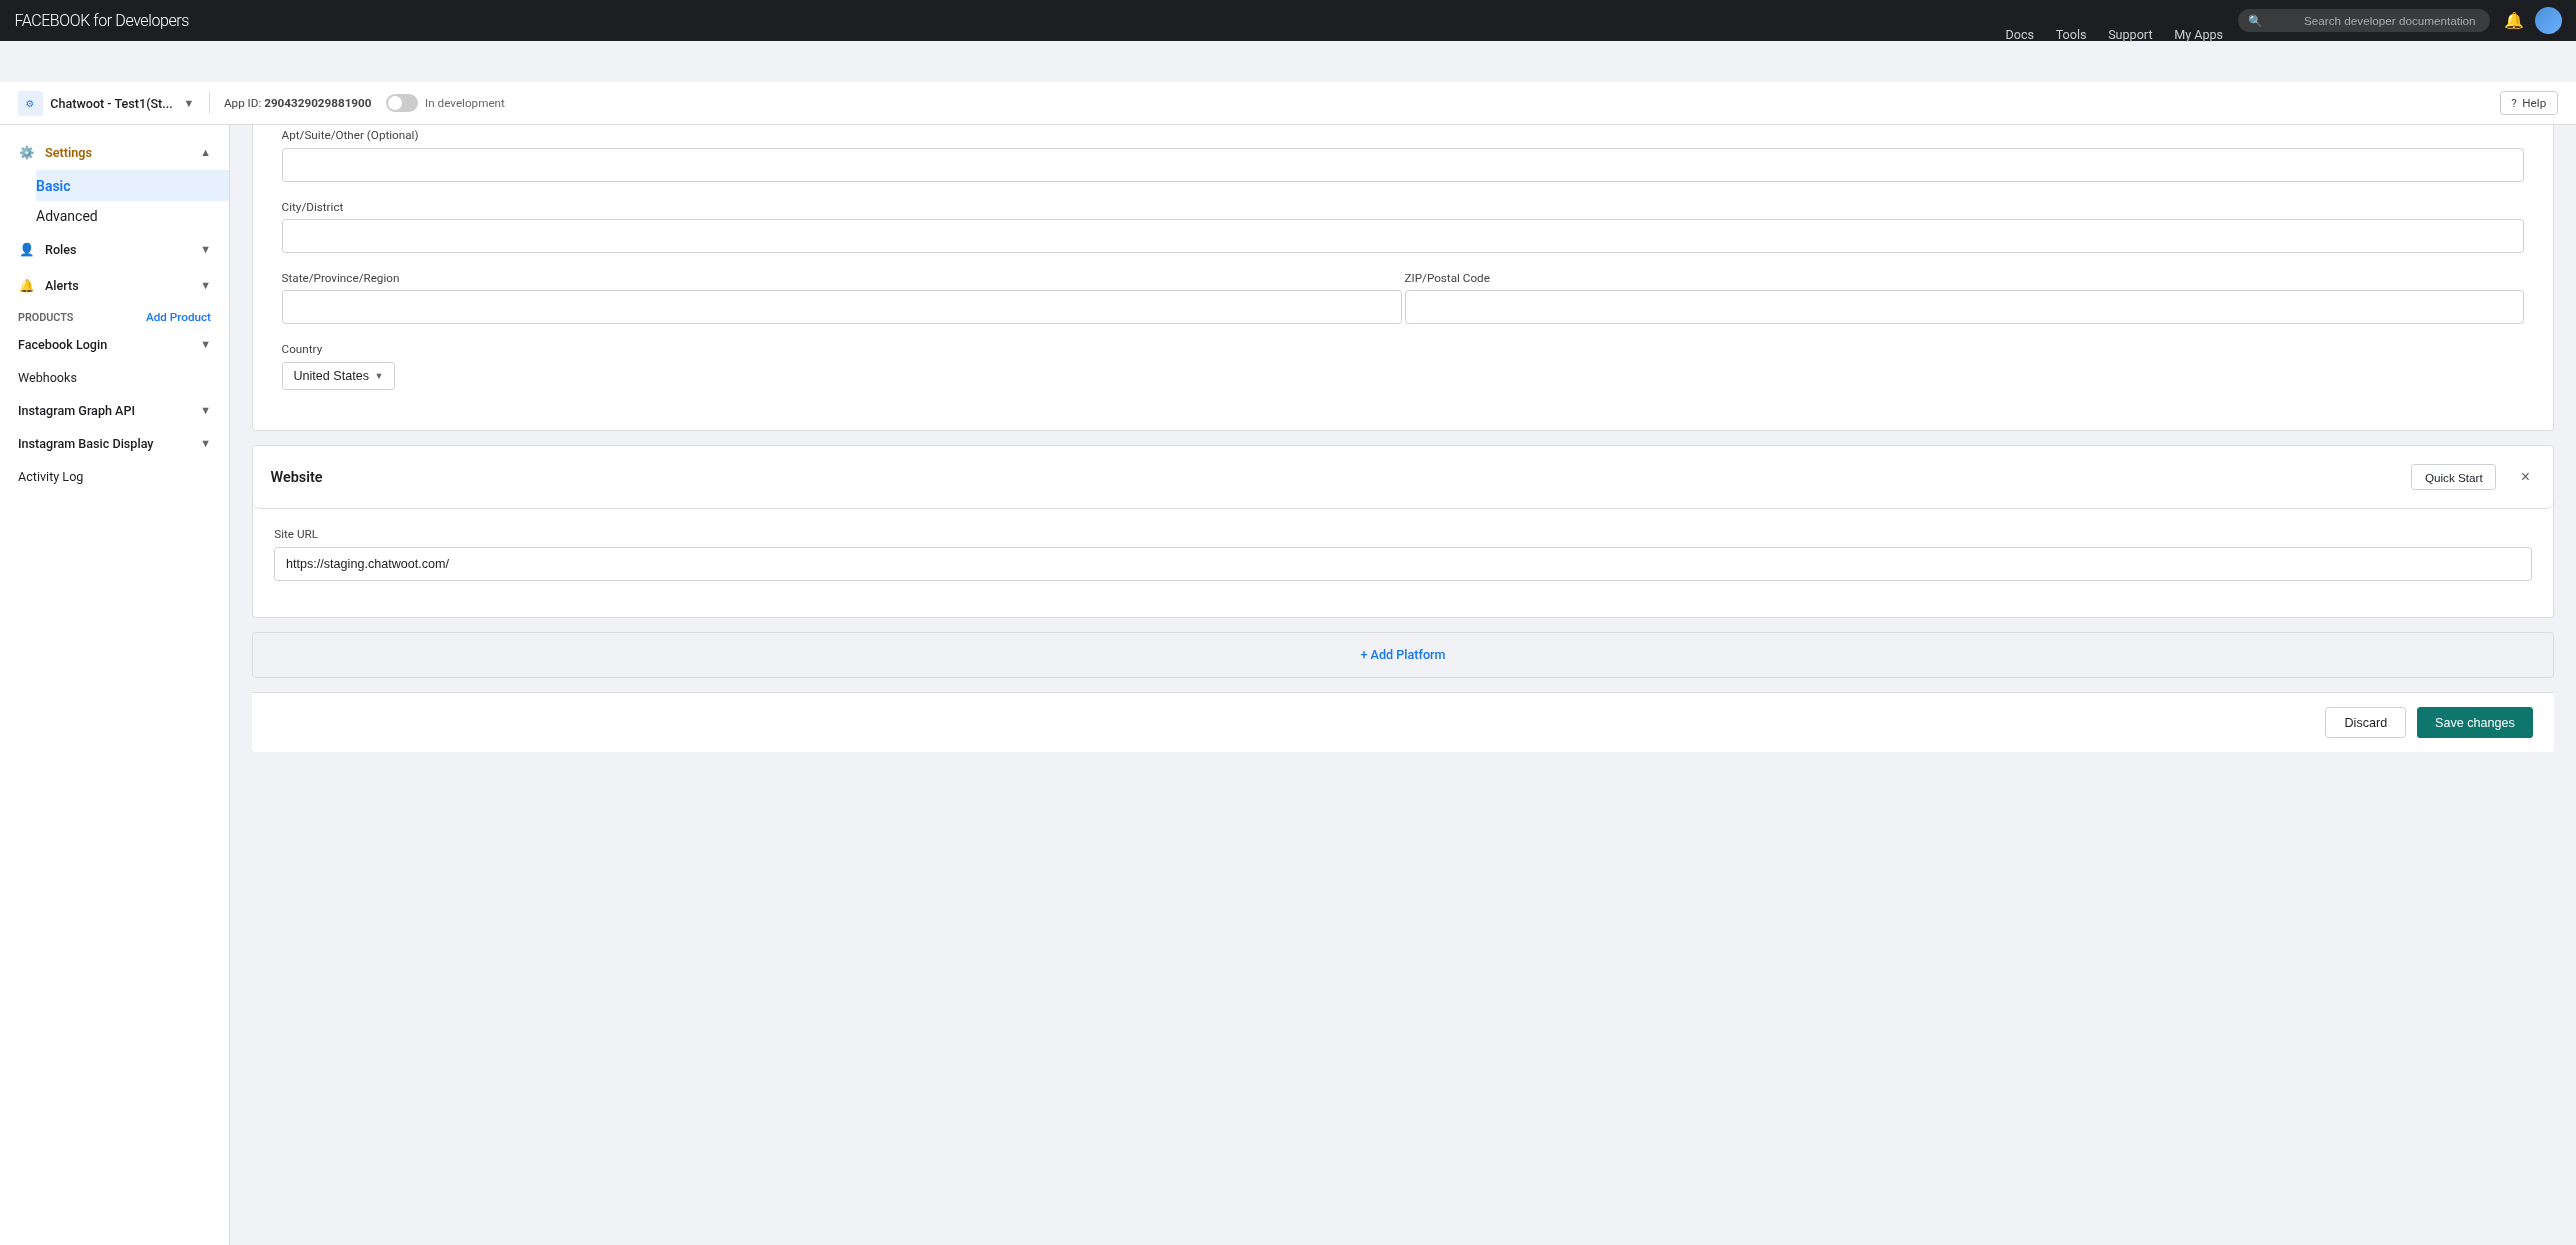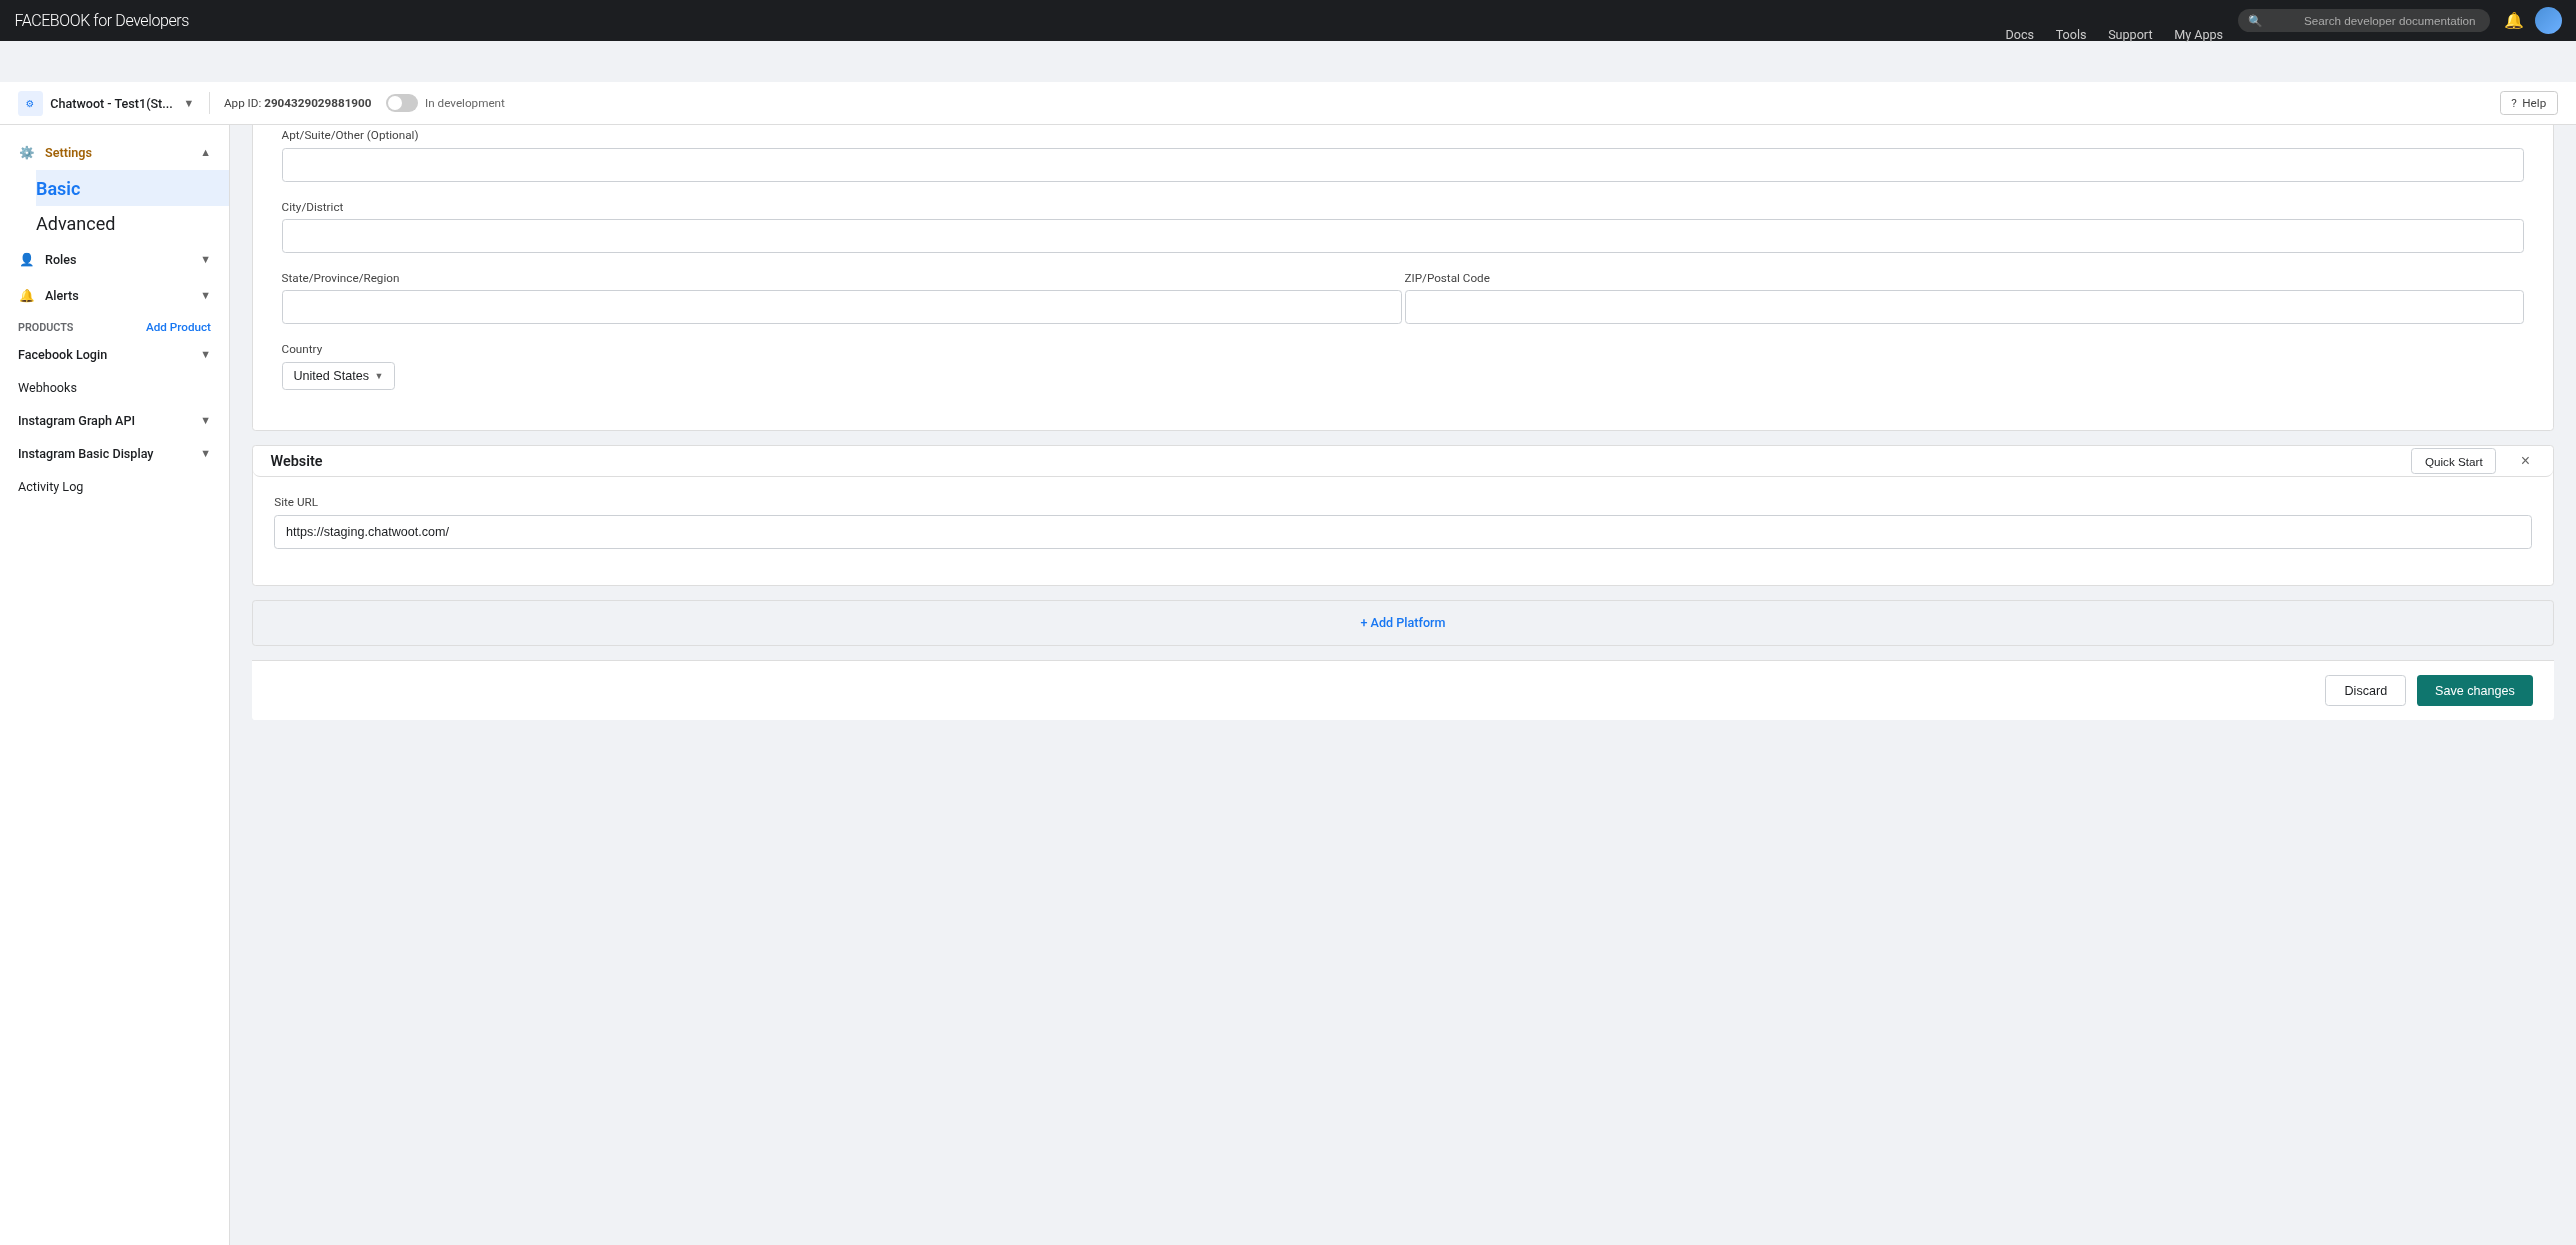--- a/index.html
+++ b/index.html
@@ -50,21 +50,21 @@
     
     .sidebar { width: 230px; background: #fff; border-right: 0.9px solid #ddd; flex-shrink: 0; padding: 14.4px 0; position: fixed; top: 84px; bottom: 0; overflow-y: auto; }
     .sidebar-item { display: flex; align-items: center; gap: 9px; padding: 9px 18px; cursor: pointer; color: #1c1e21; font-size: 12.6px; text-decoration: none; }
     .sidebar-item.active { background: #e7f0fd; color: #1877f2; font-weight: 600; }
     .sidebar-item-icon { width: 18px; height: 18px; display: flex; align-items: center; justify-content: center; color: inherit; }
     .sidebar-section { padding: 7.2px 18px 3.6px; font-size: 10.8px; color: #65676b; font-weight: 600; text-transform: uppercase; display: flex; justify-content: space-between; align-items: center; }
     .sidebar-section a { color: #1877f2; text-transform: none; font-size: 11.7px; font-weight: 500; text-decoration: none; }
     .sidebar-parent { display: flex; align-items: center; gap: 9px; padding: 9px 18px; cursor: pointer; font-size: 12.6px; font-weight: 500; }
     .sidebar-parent .chevron { margin-left: auto; font-size: 10.8px; color: #666; }
     .sidebar-sub { padding-left: 36px; }
-    .sidebar-sub .sidebar-item { padding: 7.2px 18px 7.2px 0; font-size: 18px; }
+    .sidebar-sub .sidebar-item { padding: 7.2px 18px 7.2px 0; font-size: 14px; }
     .settings-icon { color: #1877f2; }
 
     
     .main { margin-left: 230px; flex: 1; padding: 21.6px; }
     .content-card { background: #fff; border: 0.9px solid #ddd; border-radius: 3.6px; margin-bottom: 14.4px; }
     .content-section { padding: 21.6px 29px; }
 
     
     .form-group { margin-bottom: 18px; }
     .form-label { font-size: 11.7px; color: #444; margin-bottom: 5.4px; display: block; }
@@ -73,21 +73,21 @@
     .form-row .form-group { flex: 1; }
 
     
     .country-select-btn {
       display: inline-flex; align-items: center; gap: 5.4px; border: 0.9px solid #ccd0d5;
       border-radius: 3.6px; padding: 6.3px 10.8px; background: #fff; cursor: pointer; font-size: 12.6px; color: #1c1e21;
     }
     .country-select-btn .arrow { font-size: 9px; color: #666; }
 
     
-    .section-header { display: flex; align-items: center; justify-content: space-between; padding: 2px 18px; border-bottom: 0.9px solid #ddd; background: #fff; border-radius: 7px; }
+    .section-header { display: flex; align-items: center; justify-content: space-between; padding: 18px 18px; border-bottom: 0.9px solid #ddd; background: #fff; border-radius: 7px; }
     .section-title { font-size: 14.4px; font-weight: 600; color: #1c1e21; }
     .section-header-actions { display: flex; align-items: center; gap: 19px; }
     .quick-start-btn { border: 0.9px solid #ccd0d5; background: #fff; border-radius: 3.6px; padding: 5.4px 12.6px; font-size: 11.7px; cursor: pointer; color: #1c1e21; }
     .close-btn { background: none; border: none; font-size: 16px; cursor: pointer; color: #666; padding: 1.8px 5.4px; }
     .website-body { padding: 18px 21.6px; }
 
     
     .add-platform-bar {
       background: #f0f2f5; border: 0.9px solid #ddd; border-radius: 3.6px;
       padding: 14.4px; text-align: center; cursor: pointer; color: #1877f2;

